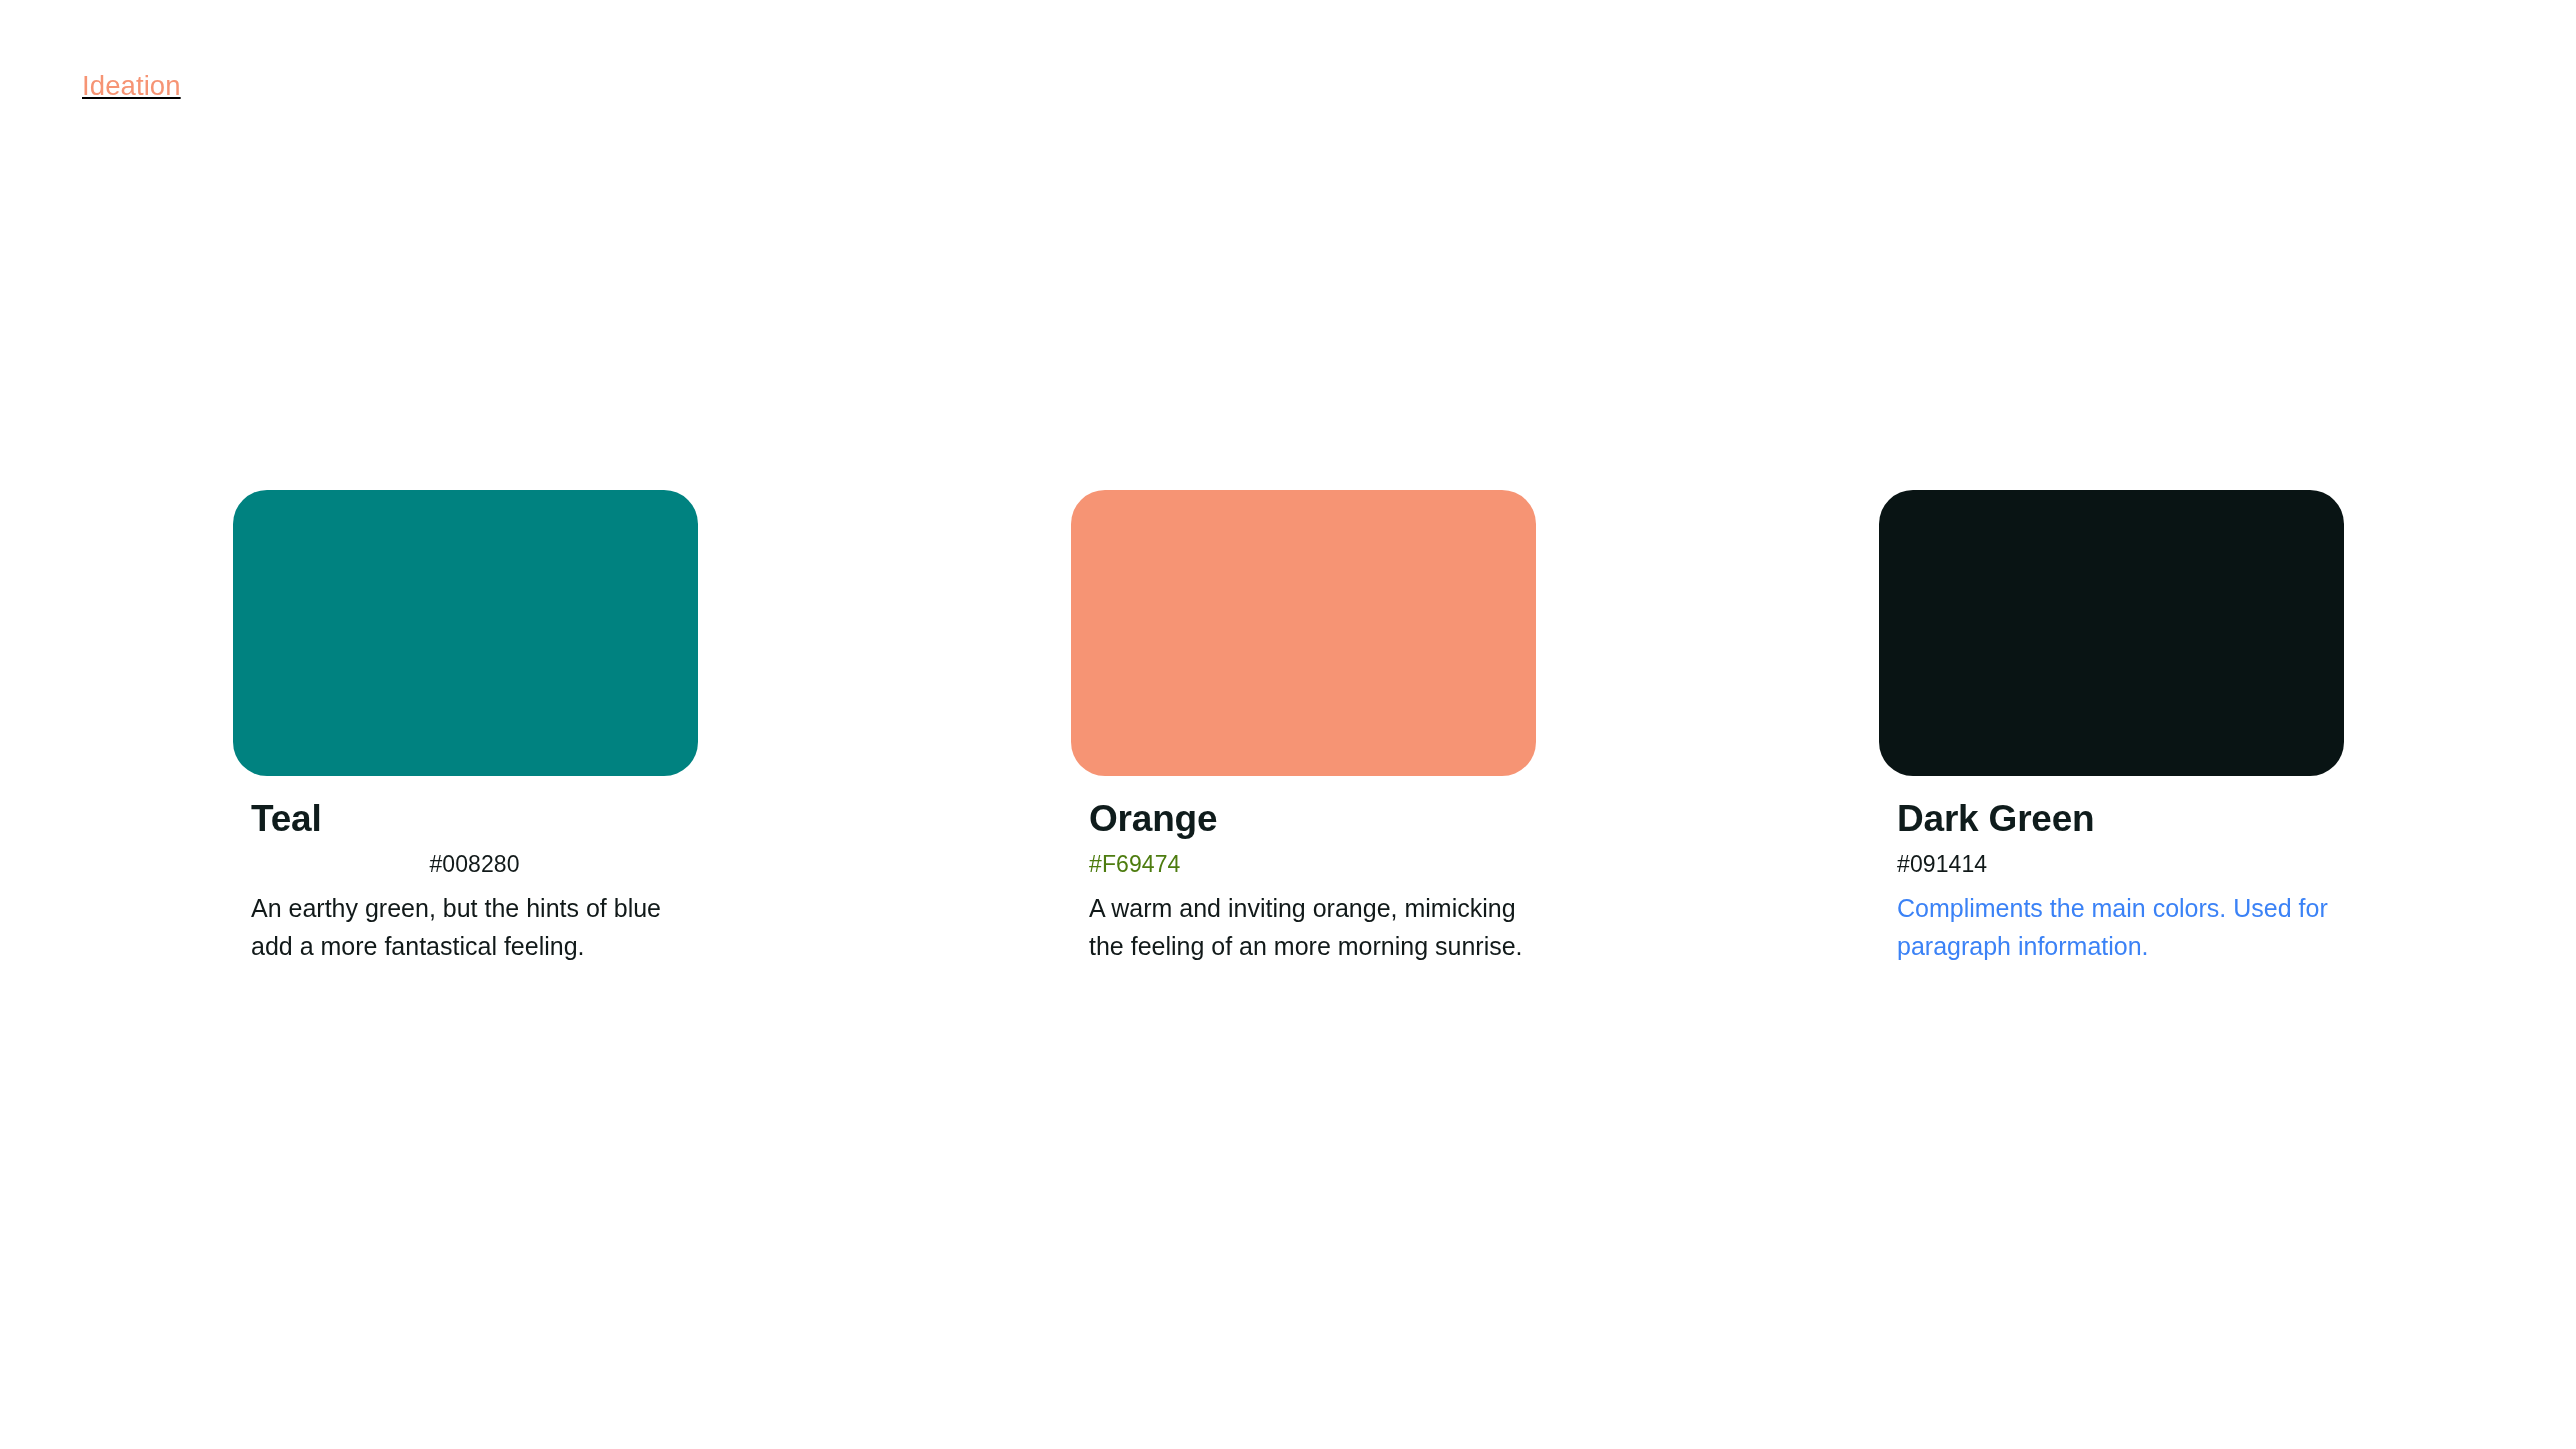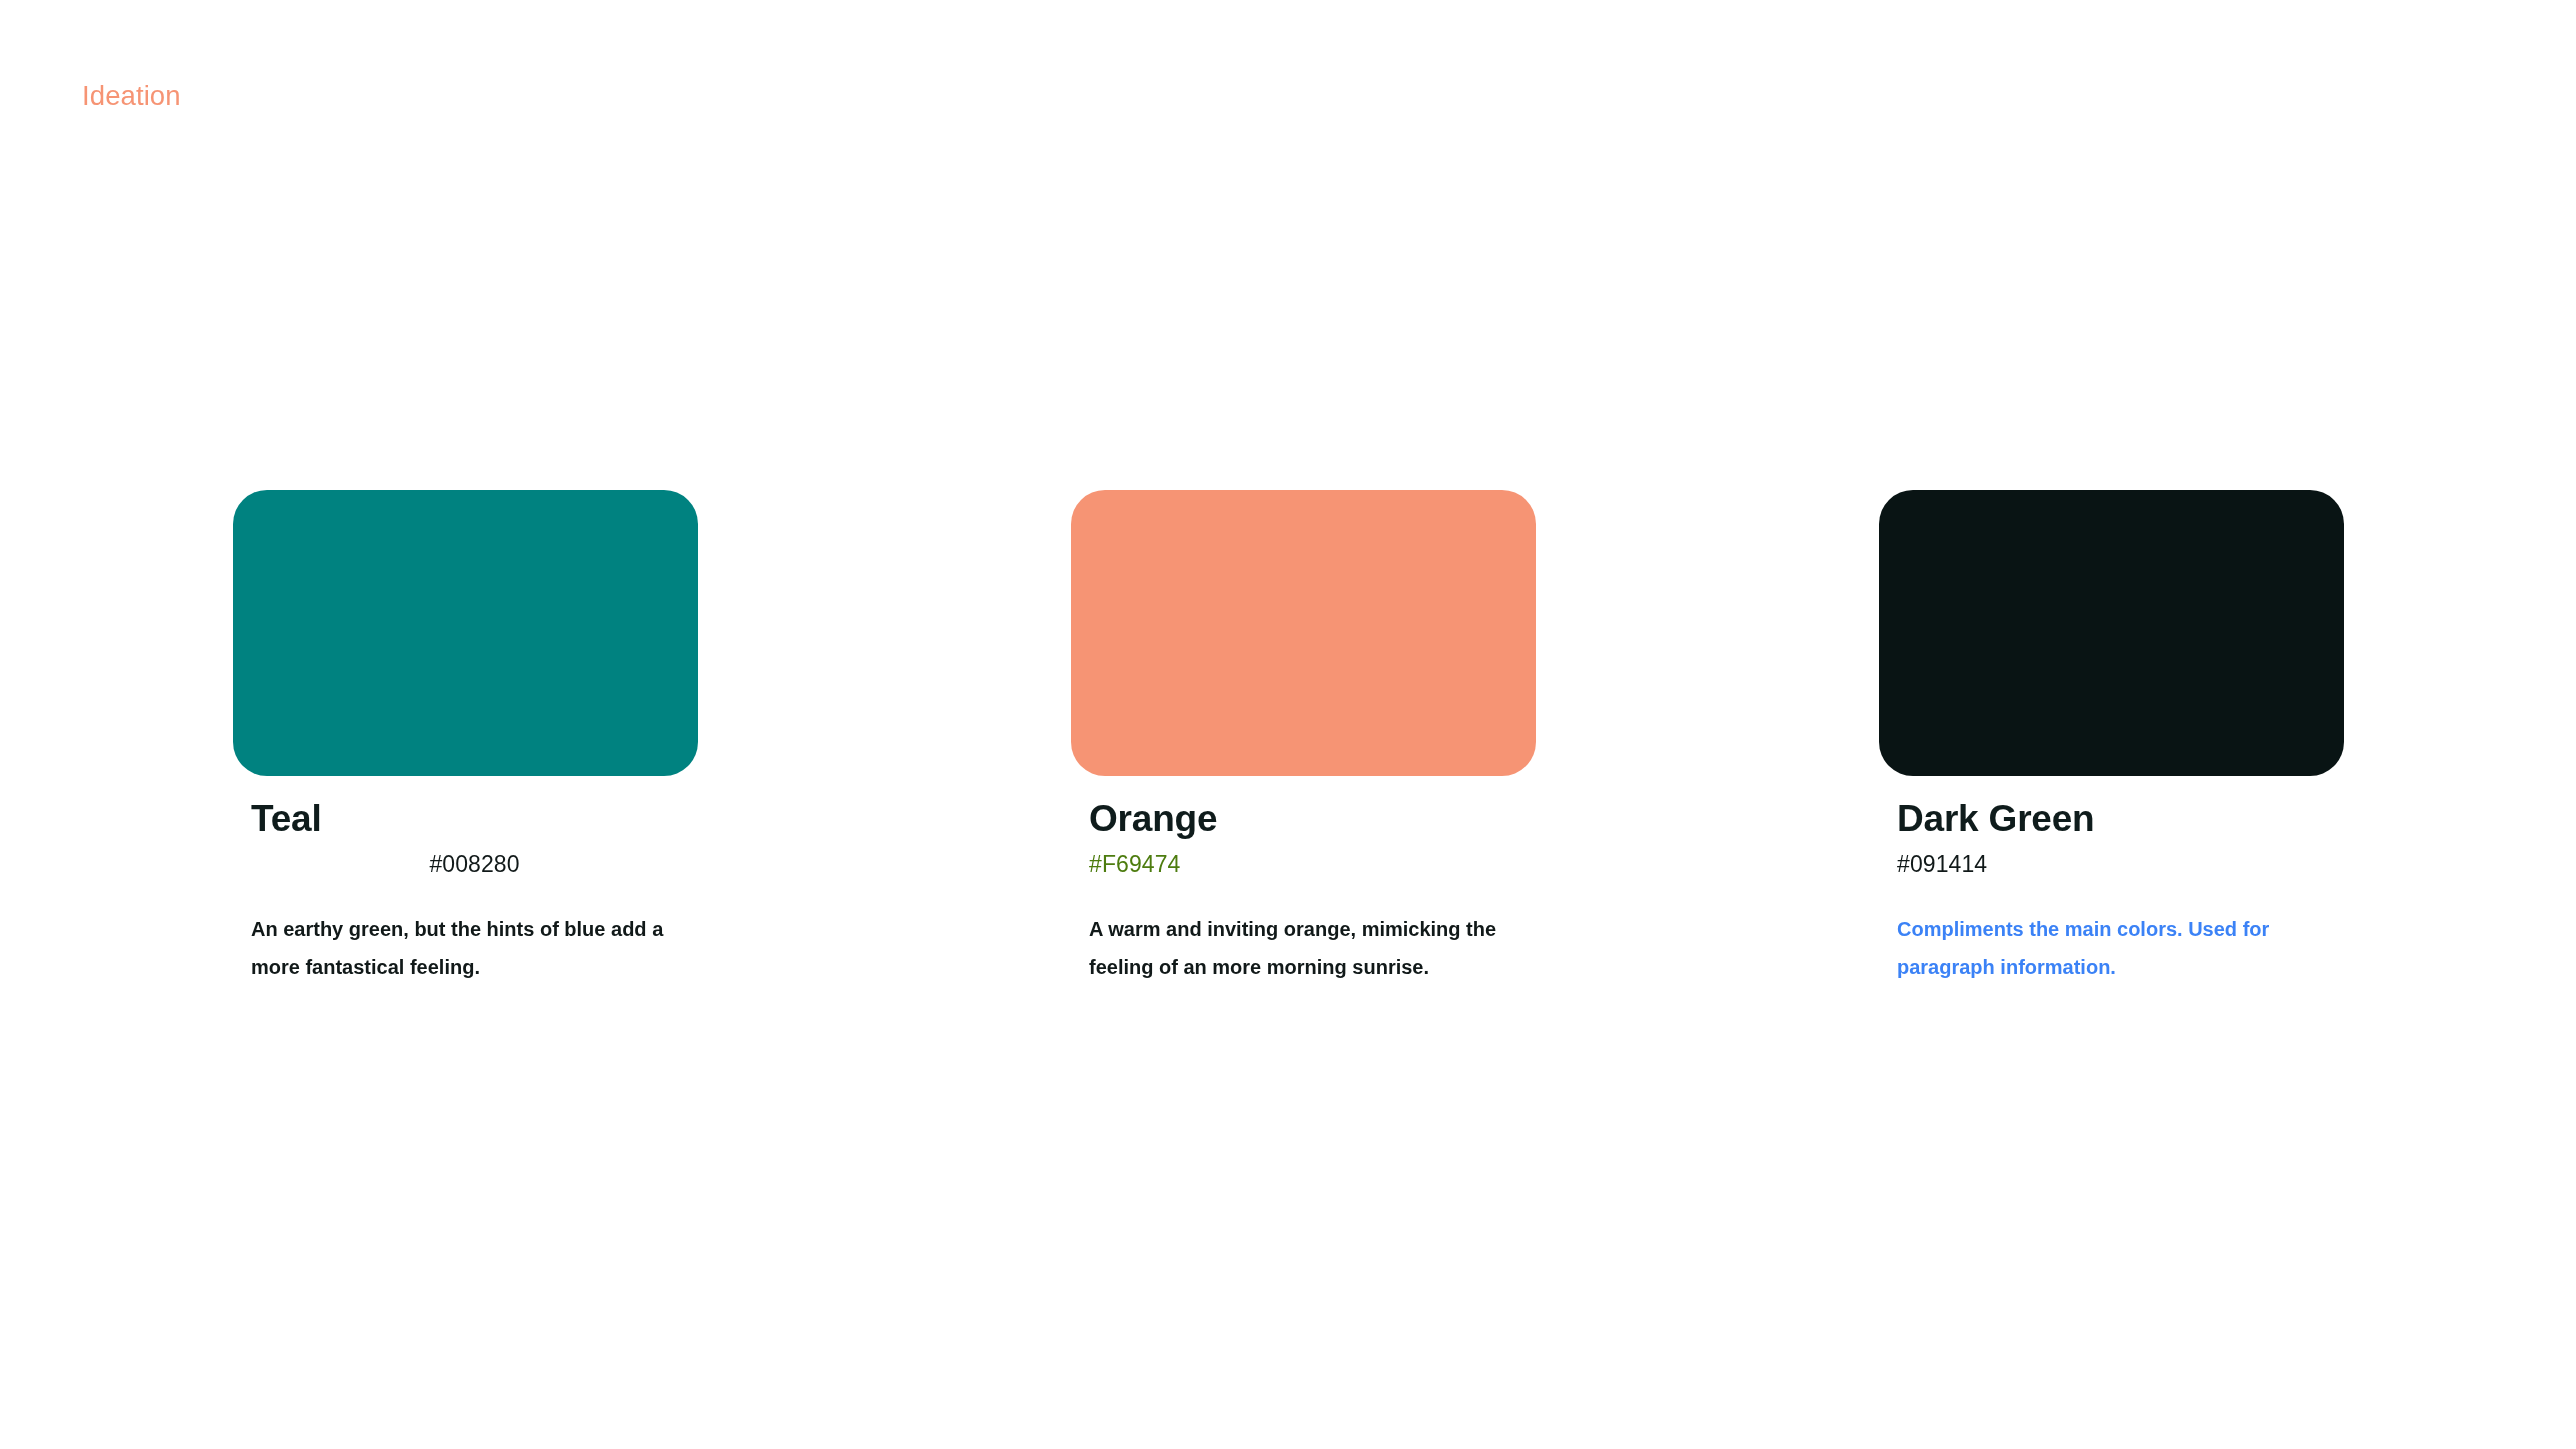--- a/index.html
+++ b/index.html
@@ -21,21 +21,22 @@
     position:relative;
     width:2576px;
     height:1449px;
     background:#FFFFFF;
   }
 
   
   .header {
     position:absolute;
     left:82px;
-    top:80px;
+    top:70px;
+    text-decoration:underline;
   }
 
   .eyebrow {
     font-family:"Liberation Sans", sans-serif;
     font-size:27.5px;
     font-weight:400;
     line-height:1.15;
     color:#F69474;
     letter-spacing:0.1px;
     white-space:nowrap;
@@ -97,25 +98,25 @@
     font-size:23px;
     font-weight:400;
     line-height:1.2;
     color:#111919;
     margin-top:12px;
     letter-spacing:0.1px;
   }
 
   .color-desc {
     font-family:"Liberation Sans", sans-serif;
-    font-size:20px;
-    font-weight:700;
+    font-size:25px;
+    font-weight:400;
     line-height:38px;
     color:#111919;
-    margin-top:31px;
+    margin-top:10px;
     max-width:456px;
   }
 </style>
 </head>
 <body>
 
 <div class="slide" style="background: rgb(255, 255, 255);">
 
   <div class="header">
     <div class="eyebrow" style="color: rgb(246, 148, 116);">Ideation</div>

